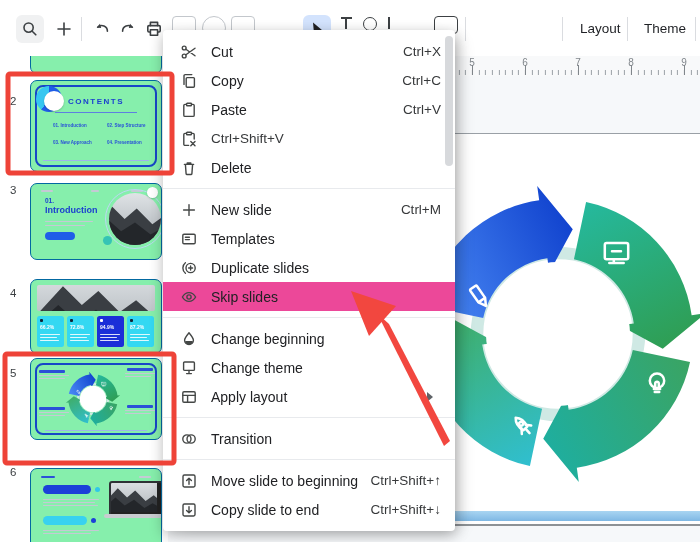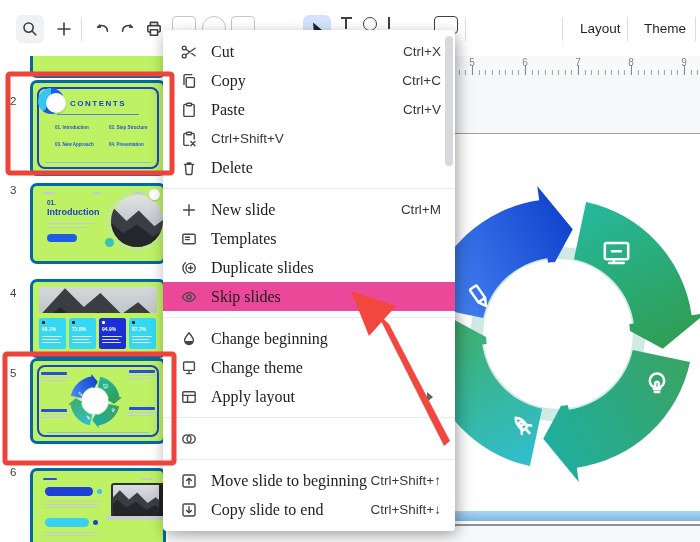--- a/index.html
+++ b/index.html
@@ -9,21 +9,21 @@
   
   #toolbar{left:0;top:0;width:700px;height:56px;background:#fff;z-index:3;}
   .tbtn{position:absolute;top:15px;width:28px;height:28px;display:flex;align-items:center;justify-content:center;border-radius:6px;}
   .tbtn svg{width:20px;height:20px;stroke:#3c4043;fill:none;stroke-width:1.6;stroke-linecap:round;stroke-linejoin:round;}
   .tdiv{position:absolute;top:17px;width:1px;height:24px;background:#dadce0;}
   .hbtn{position:absolute;top:16px;height:26px;line-height:26px;font-size:13.5px;color:#1f2125;padding:0 10px;border-radius:4px;text-align:center;}
   .ghost{position:absolute;top:16px;border:1.6px solid #c3c7cc;border-radius:4px;background:#fff;}
   
   #filmstrip{left:0;top:56px;width:168px;height:486px;background:#fff;z-index:2;}
   .snum{position:absolute;left:10px;font-size:11.5px;color:#3c4043;}
-  .thumb{position:absolute;left:30px;width:130px;background:#bef264;border:3px solid #0369a1;border-radius:7px;overflow:hidden;}
+  .thumb{position:absolute;left:30px;width:130px;background:#86efac;border:1px solid #0369a1;border-radius:7px;overflow:hidden;}
   .blueframe{position:absolute;left:4px;top:4px;right:4px;bottom:4px;border:2.5px solid #1746c8;border-radius:8px;}
   .ln{position:absolute;background:#c4cad4;height:2px;border-radius:1px;}
   .hl{position:absolute;background:#2b50d8;height:2.5px;border-radius:1px;}
   .tinytxt{position:absolute;font-size:4.5px;color:#2850d8;font-weight:bold;white-space:nowrap;}
   .card{position:absolute;top:36px;width:27px;height:31px;border-radius:2.5px;}
   .card .pct{position:absolute;left:3px;top:8px;font-size:5px;font-weight:bold;color:#fff;}
   .card .cl{position:absolute;left:3px;height:1px;background:rgba(255,255,255,.85);border-radius:1px;}
   .circ{border-radius:50%;overflow:hidden;}
   
   #workspace{left:168px;top:56px;width:532px;height:486px;background:#f6f8fa;z-index:1;}
@@ -35,21 +35,21 @@
   .rnum{position:absolute;top:1px;width:14px;text-align:center;font-size:10px;color:#80868b;}
   #page{left:168px;top:133px;width:532px;height:390px;background:#fff;border-top:1.5px solid #9aa0a6;border-bottom:2px solid #8d9296;z-index:1;}
   #bluestripe{left:0;top:377px;width:532px;height:10px;background:linear-gradient(#a9d5f2,#7fb8e4);}
   
   #menu{left:163px;top:30px;width:292px;background:#fff;border-radius:4px;z-index:10;padding:7px 0;
         box-shadow:0 4px 14px rgba(0,0,0,.28),10px 4px 16px -6px rgba(0,0,0,.16);}
   .mrow{position:relative;height:29px;display:flex;align-items:center;padding:0 14px 0 17px;}
   .mrow.highlight{background:#ec4899;}
   .micon{width:18px;height:18px;margin-right:13px;flex:none;display:flex;}
   .micon svg{width:18px;height:18px;stroke:#444746;fill:none;stroke-width:1.4;stroke-linecap:round;stroke-linejoin:round;}
-  .mlabel{font-size:16px;color:#202124;flex:1;white-space:nowrap;font-family:Liberation Serif, serif;}
+  .mlabel{font-size:14px;color:#202124;flex:1;white-space:nowrap;}
   .mshort{font-size:13.5px;color:#37393b;white-space:nowrap;}
   .msep{border-top:1px solid #e8eaed;margin:6px 0;}
   .subarrow{width:0;height:0;border-left:6px solid #5f6368;border-top:5px solid transparent;border-bottom:5px solid transparent;margin-right:8px;}
   #menuscroll{position:absolute;right:2px;top:6px;width:8px;height:130px;background:#d7d9dc;border-radius:4px;}
   
   #anno{left:0;top:0;width:700px;height:542px;z-index:50;pointer-events:none;}
 </style>
 </head>
 <body>
 
@@ -431,20 +431,21 @@
       <span class="subarrow"></span>
     </div>
     <div class="msep"></div>
     <div class="mrow">
       <span class="micon">
           <svg viewBox="0 0 18 18">
             <circle cx="6.9" cy="9" r="4.1"></circle>
             <circle cx="11.1" cy="9" r="4.1"></circle>
           </svg>
         </span>
+      <span class="mlabel">Transition</span>
       <span class="mshort"></span>
     </div>
     <div class="msep"></div>
     <div class="mrow">
       <span class="micon">
           <svg viewBox="0 0 18 18">
             <rect x="3" y="3" width="12" height="12" rx="1.4"></rect>
             <path d="M9 12.2V6.4M6.6 8.6 9 6.2l2.4 2.4"></path>
           </svg>
         </span>

